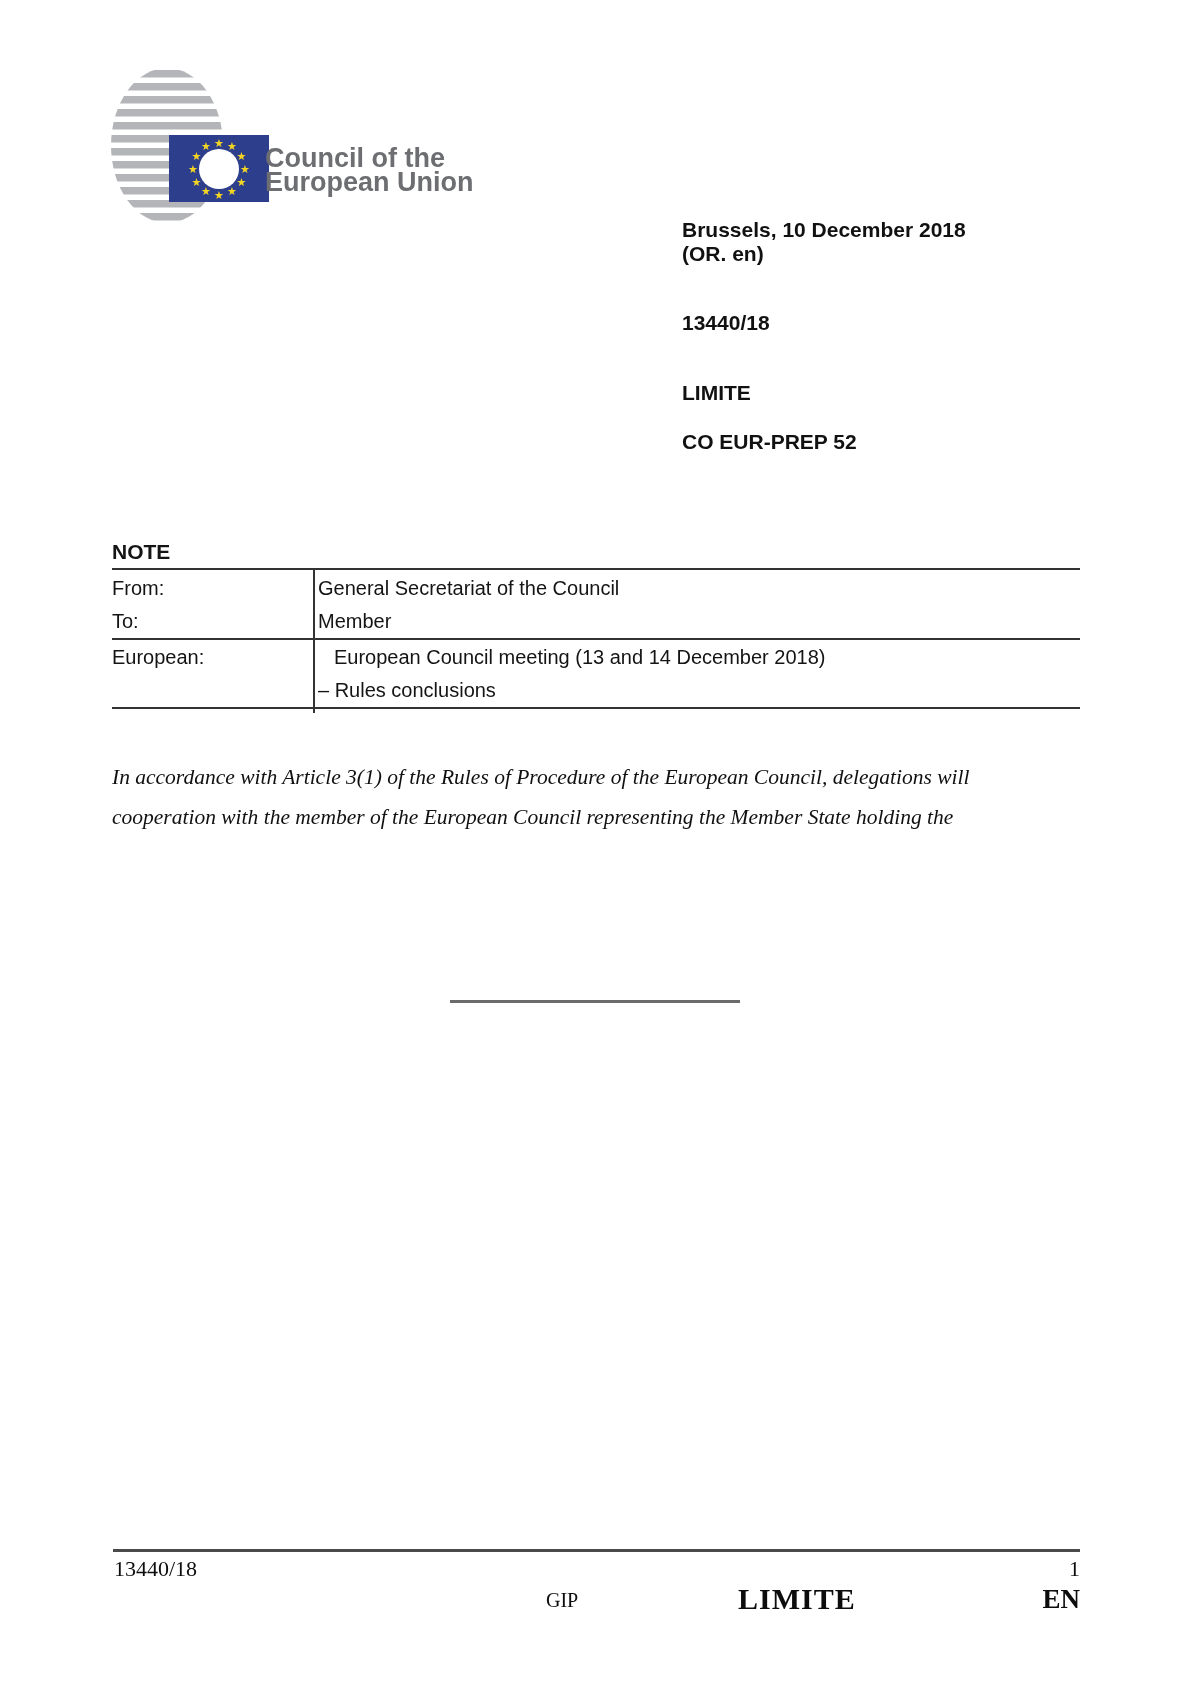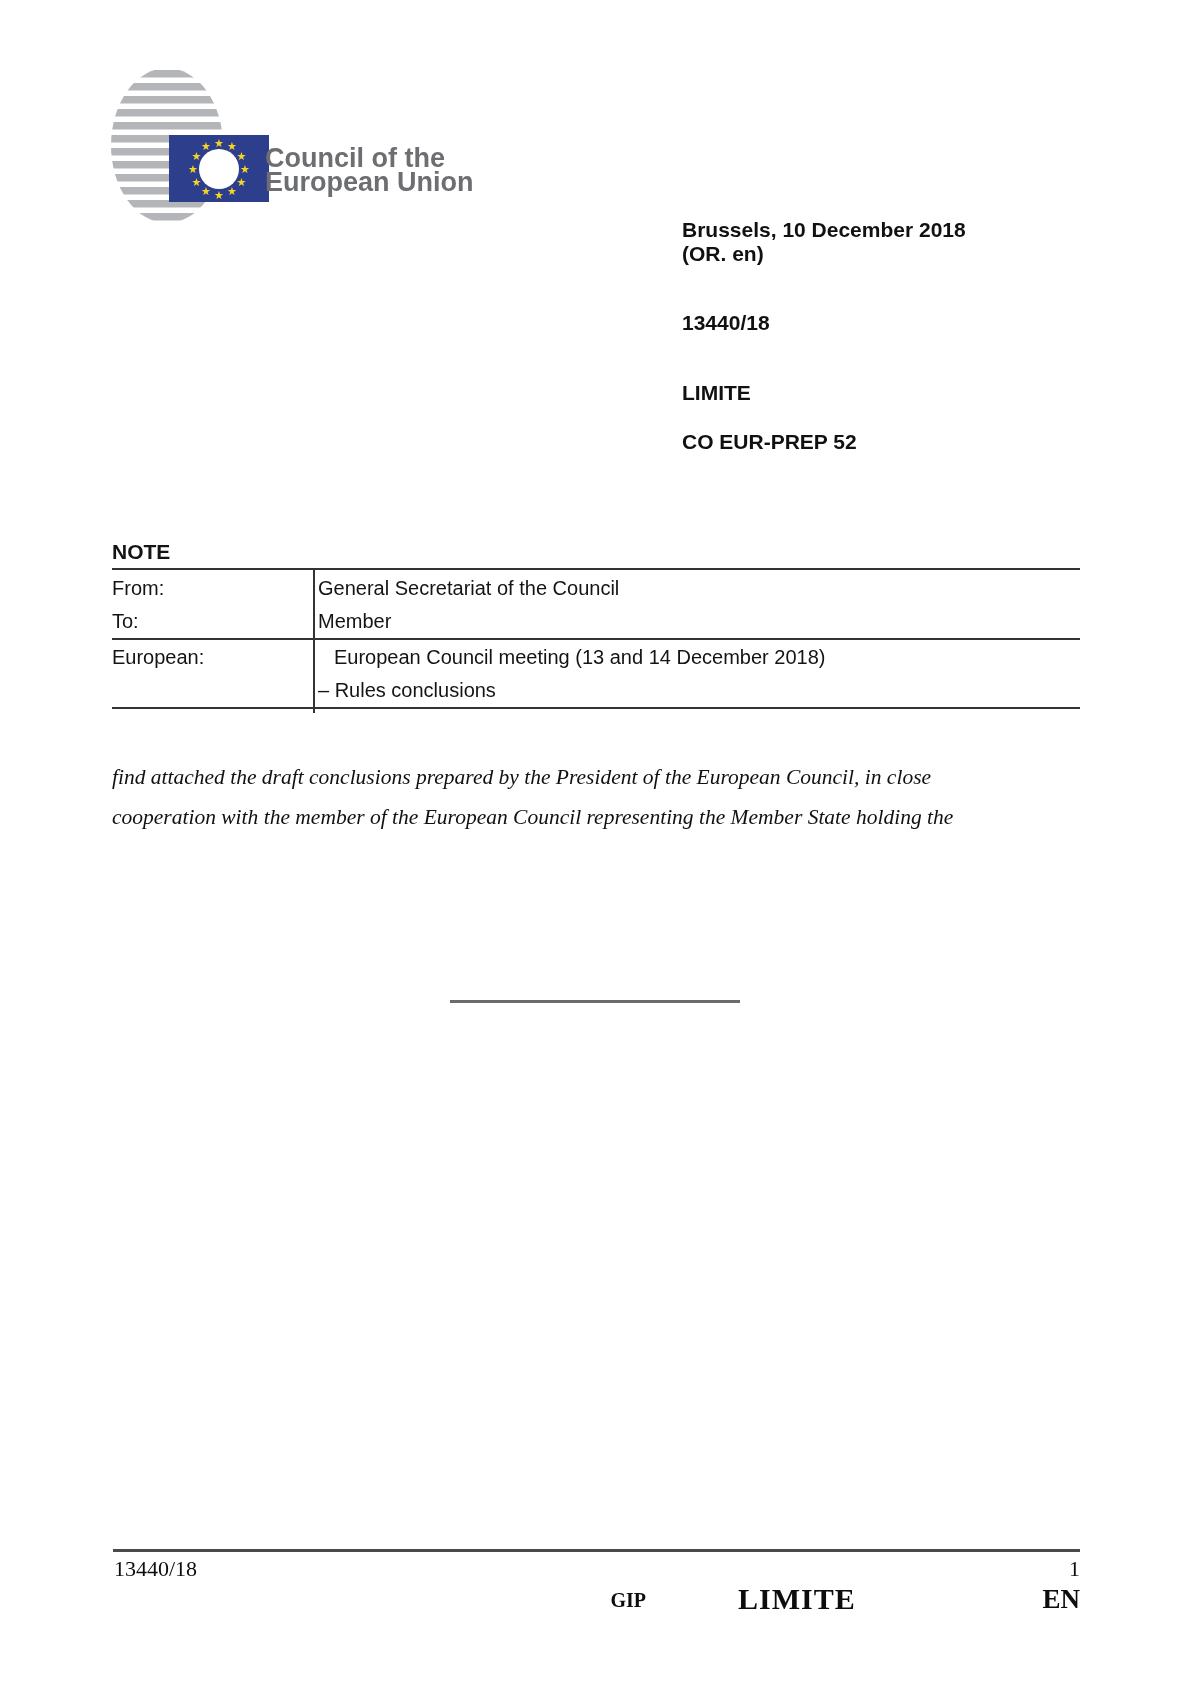--- a/index.html
+++ b/index.html
@@ -61,21 +61,21 @@
   .body-line{white-space:nowrap;}
 
   
   .mid-sep{position:absolute;left:450px;top:1000px;width:290px;height:3px;background:#6b6b6b;}
   .footer-rule{position:absolute;left:113px;top:1549px;width:967px;height:3px;background:#4a4a4a;}
 
   
   .ft{position:absolute;font-family:"Liberation Serif",serif;color:#0d0d0d;white-space:nowrap;}
   .ft-docnum{left:114px;top:1556px;font-size:22px;}
   .ft-page{left:1000px;top:1556px;width:80px;text-align:right;font-size:22px;}
-  .ft-gip{left:546px;top:1589px;width:100px;text-align:right;font-size:20px;font-weight:bold;}
+  .ft-gip{left:546px;top:1589px;width:100px;text-align:left;font-size:20px;}
   .ft-limite{left:738px;top:1582px;font-size:30px;font-weight:bold;letter-spacing:1px;}
   .ft-en{left:1000px;top:1584px;width:80px;text-align:right;font-size:27px;font-weight:bold;}
 </style>
 </head>
 <body>
 
 <div class="page">
 
   <svg class="sphere" viewBox="0 0 112 155" xmlns="http://www.w3.org/2000/svg">
     <defs>
@@ -124,21 +124,21 @@
 
   <div class="cell" style="left:112px;top:577px">From:</div>
   <div class="cell" style="left:318px;top:577px">General Secretariat of the Council</div>
   <div class="cell" style="left:112px;top:610px">To:</div>
   <div class="cell" style="left:318px;top:610px">Member</div>
   <div class="cell" style="left:112px;top:646px">European:</div>
   <div class="cell" style="left:334px;top:646px">European Council meeting (13 and 14 December 2018)</div>
   <div class="cell" style="left:318px;top:679px">– Rules conclusions</div>
 
   <div class="body-par">
-    <div class="body-line">find attached the draft conclusions prepared by the President of the European Council, in close</div>
+    <div class="body-line">In accordance with Article 3(1) of the Rules of Procedure of the European Council, delegations will</div>
     <div class="body-line">cooperation with the member of the European Council representing the Member State holding the</div>
   </div>
 
   <div class="mid-sep"></div>
   <div class="footer-rule"></div>
 
   <div class="ft ft-docnum">13440/18</div>
   <div class="ft ft-page">1</div>
   <div class="ft ft-gip">GIP</div>
   <div class="ft ft-limite">LIMITE</div>

